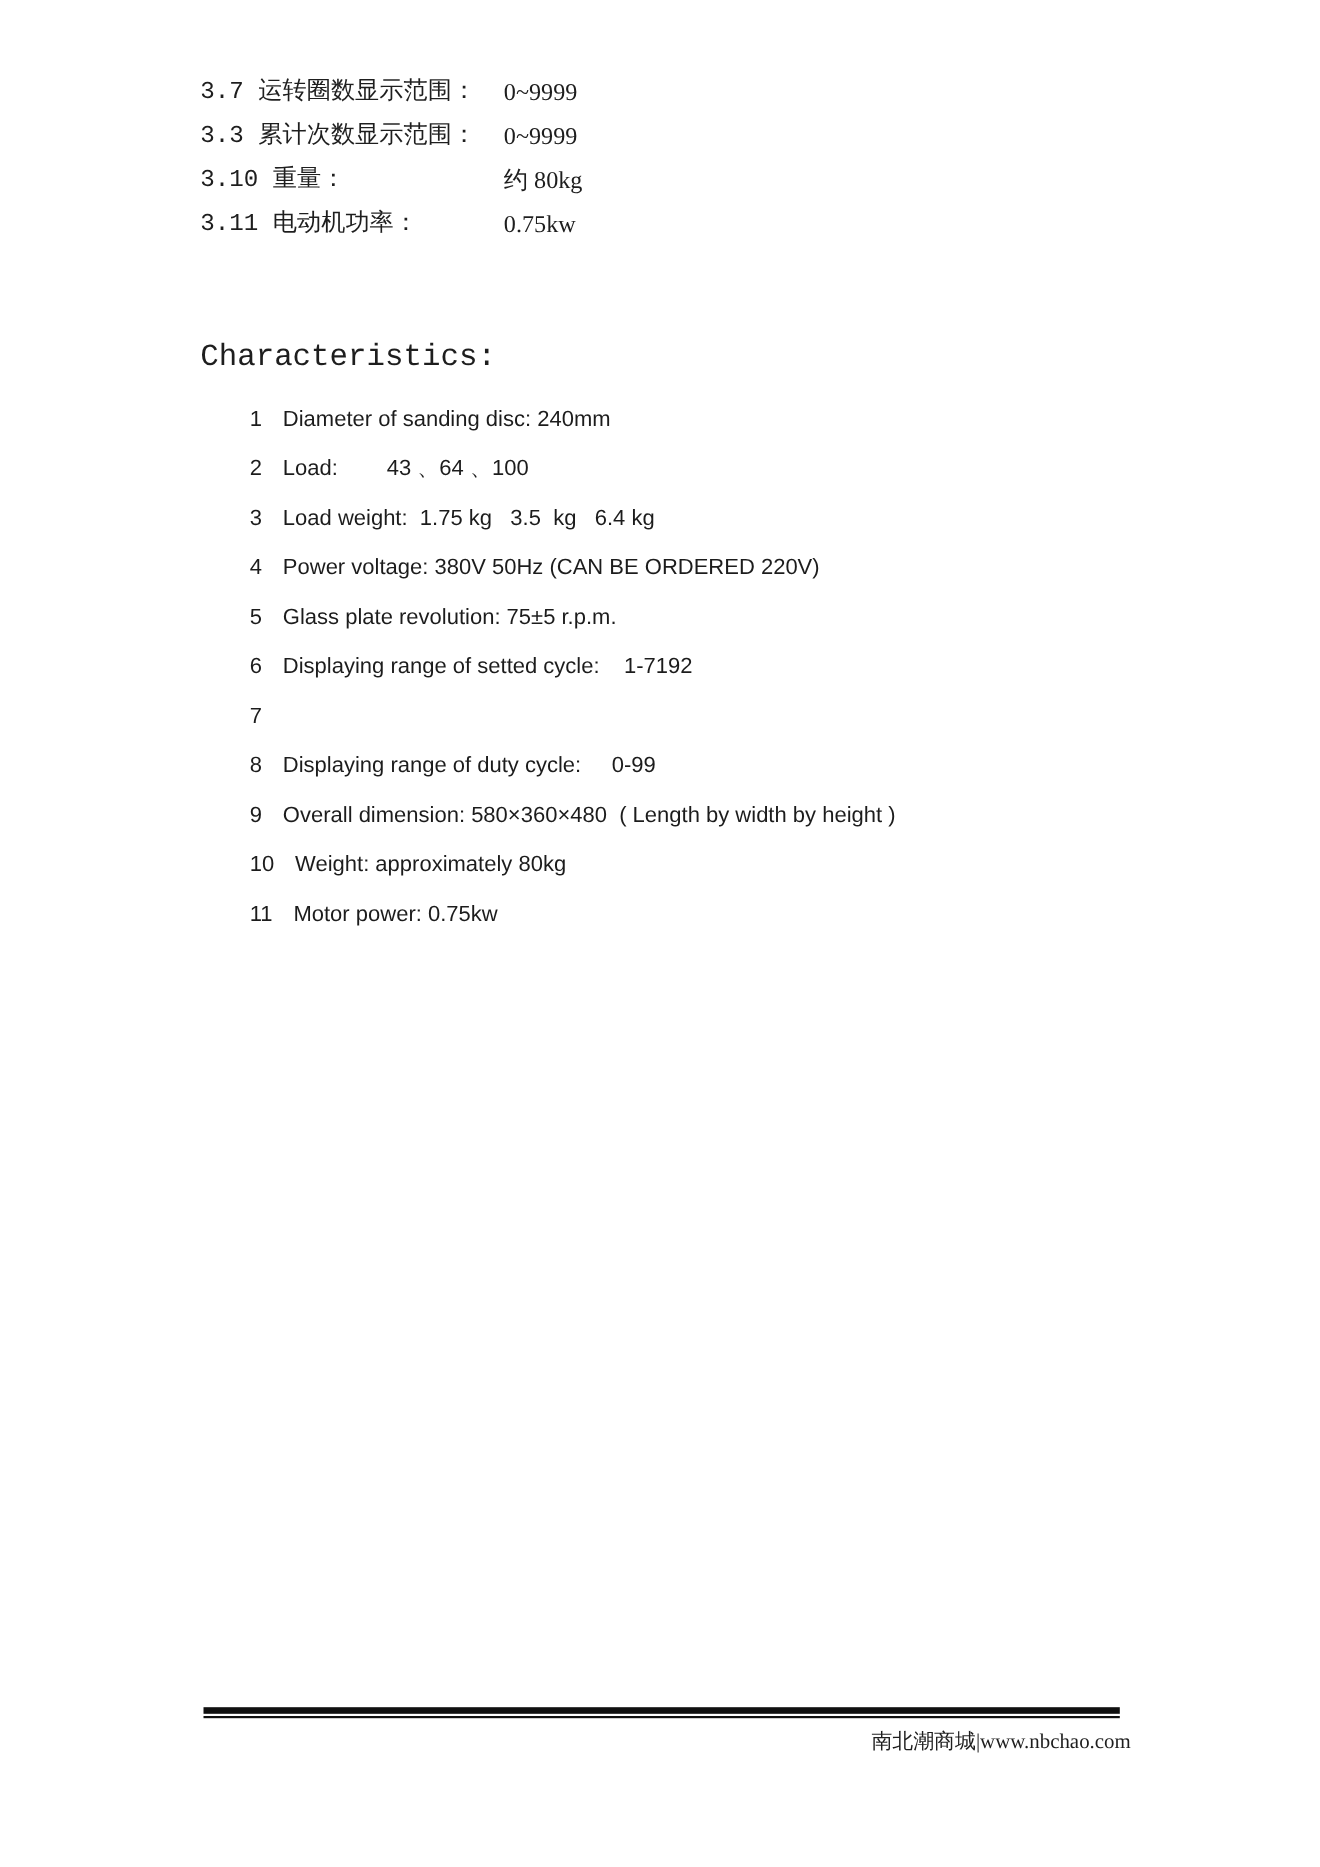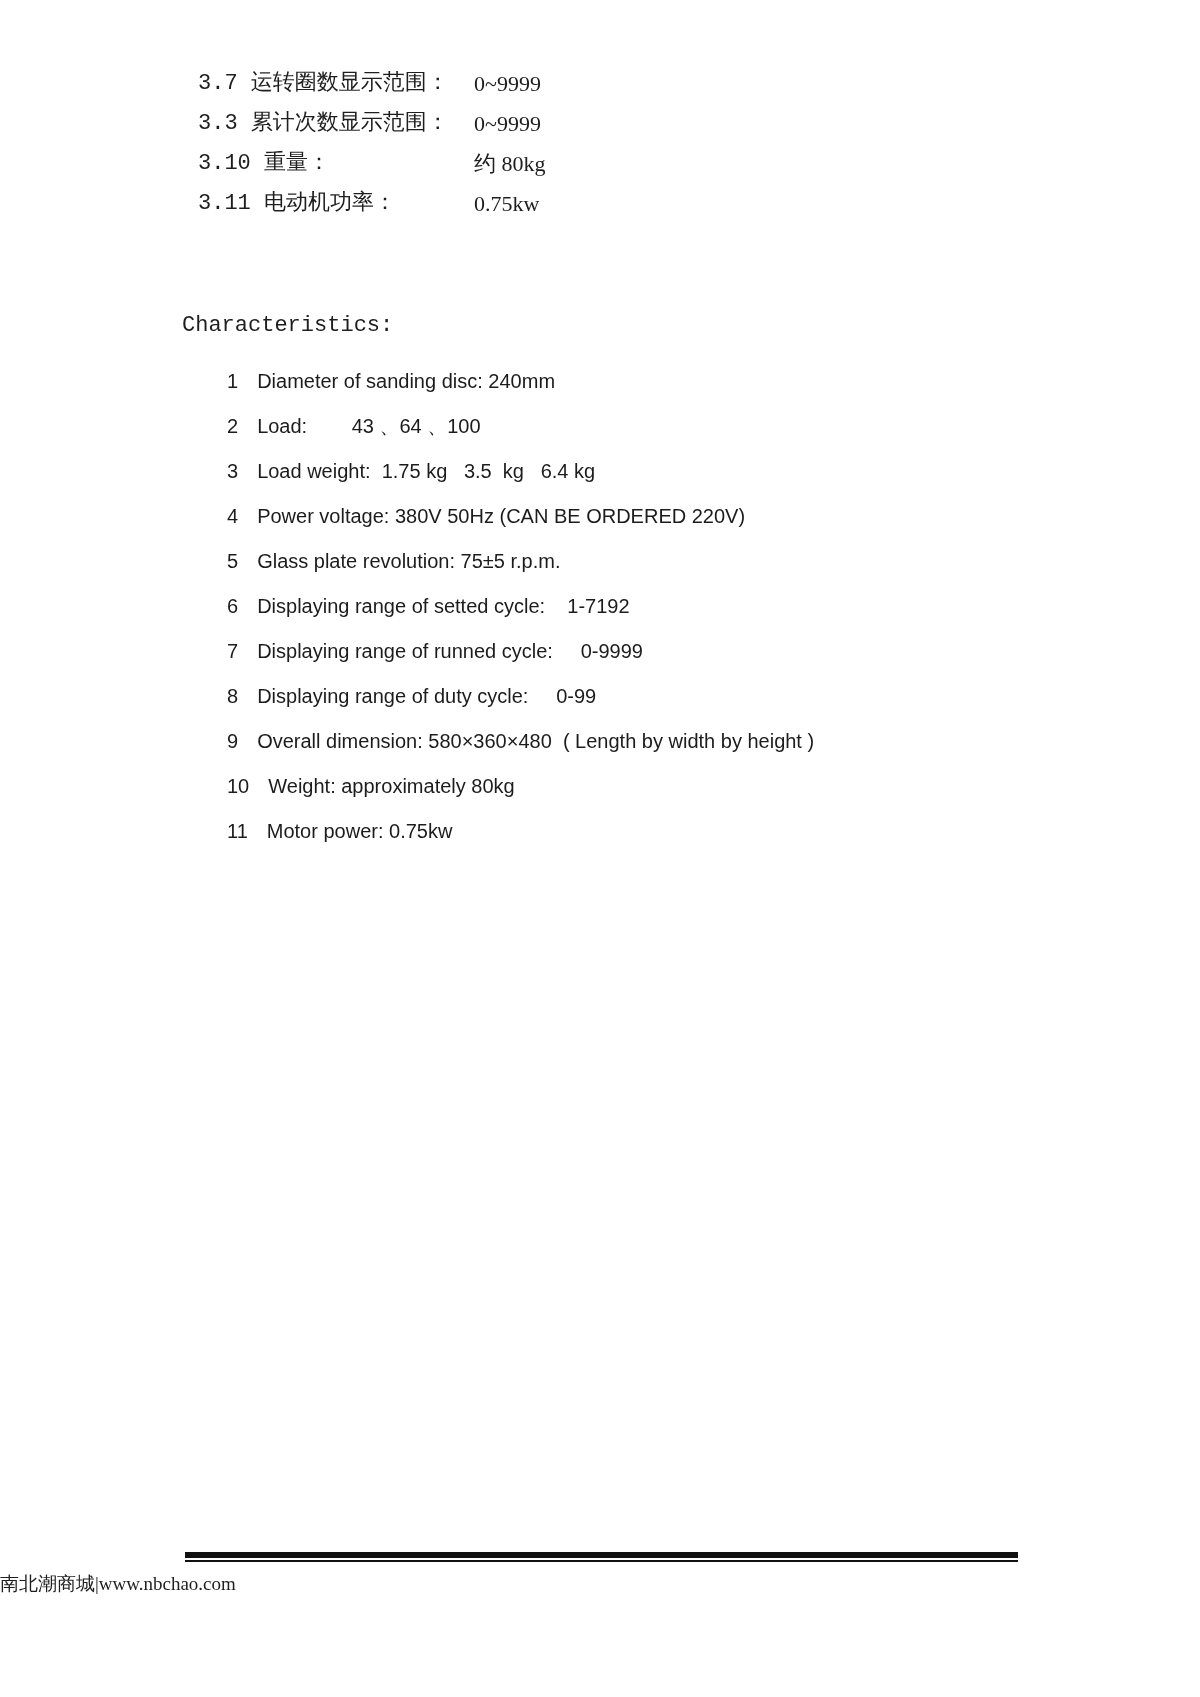--- a/index.html
+++ b/index.html
@@ -21,37 +21,36 @@
     left: 182px;
     top: 64px;
     font-family: "Liberation Mono", "DejaVu Sans Mono", monospace;
     font-size: 22px;
     color: #1e1e1e;
   }
   .spec-row {
     display: flex;
     height: 40px;
     line-height: 40px;
-    margin-left: 16px;
   }
   .spec-label {
     flex: 0 0 276px;
     white-space: pre;
   }
   .spec-value {
     white-space: pre;
     font-family: Liberation Serif, serif;
   }
   
   .heading {
     position: absolute;
     left: 182px;
     top: 312px;
     font-family: "Liberation Mono", "DejaVu Sans Mono", monospace;
-    font-size: 22px;
+    font-size: 28px;
     line-height: 28px;
     color: #1e1e1e;
   }
   
   .char-list {
     position: absolute;
     left: 227px;
     top: 369px;
     font-family: "Liberation Sans", "DejaVu Sans", sans-serif;
     font-size: 20px;
@@ -79,21 +78,21 @@
     height: 2px;               
     border-top: 6px solid #101010;
     border-bottom: 2px solid #101010;
     box-sizing: content-box;
   }
   .footer-text {
     position: absolute;
     left: 0;
     top: 1572px;
     width: 1028px;
-    text-align: left;
+    text-align: right;
     font-family: "Liberation Serif", "DejaVu Serif", serif;
     font-size: 19px;
     line-height: 24px;
     color: #1e1e1e;
   }
 </style>
 </head>
 <body>
 
 <div class="page">
@@ -139,21 +138,20 @@
     <div class="list-item">
       <span class="list-num">5</span>
       <span class="list-text">Glass plate revolution: 75±5 r.p.m.</span>
     </div>
     <div class="list-item">
       <span class="list-num">6</span>
       <span class="list-text">Displaying range of setted cycle:    1-7192</span>
     </div>
     <div class="list-item">
       <span class="list-num">7</span>
-      <span class="list-text">Displaying range of runned cycle:     0-9999</span>
     </div>
     <div class="list-item">
       <span class="list-num">8</span>
       <span class="list-text">Displaying range of duty cycle:     0-99</span>
     </div>
     <div class="list-item">
       <span class="list-num">9</span>
       <span class="list-text">Overall dimension: 580×360×480  ( Length by width by height )</span>
     </div>
     <div class="list-item">

